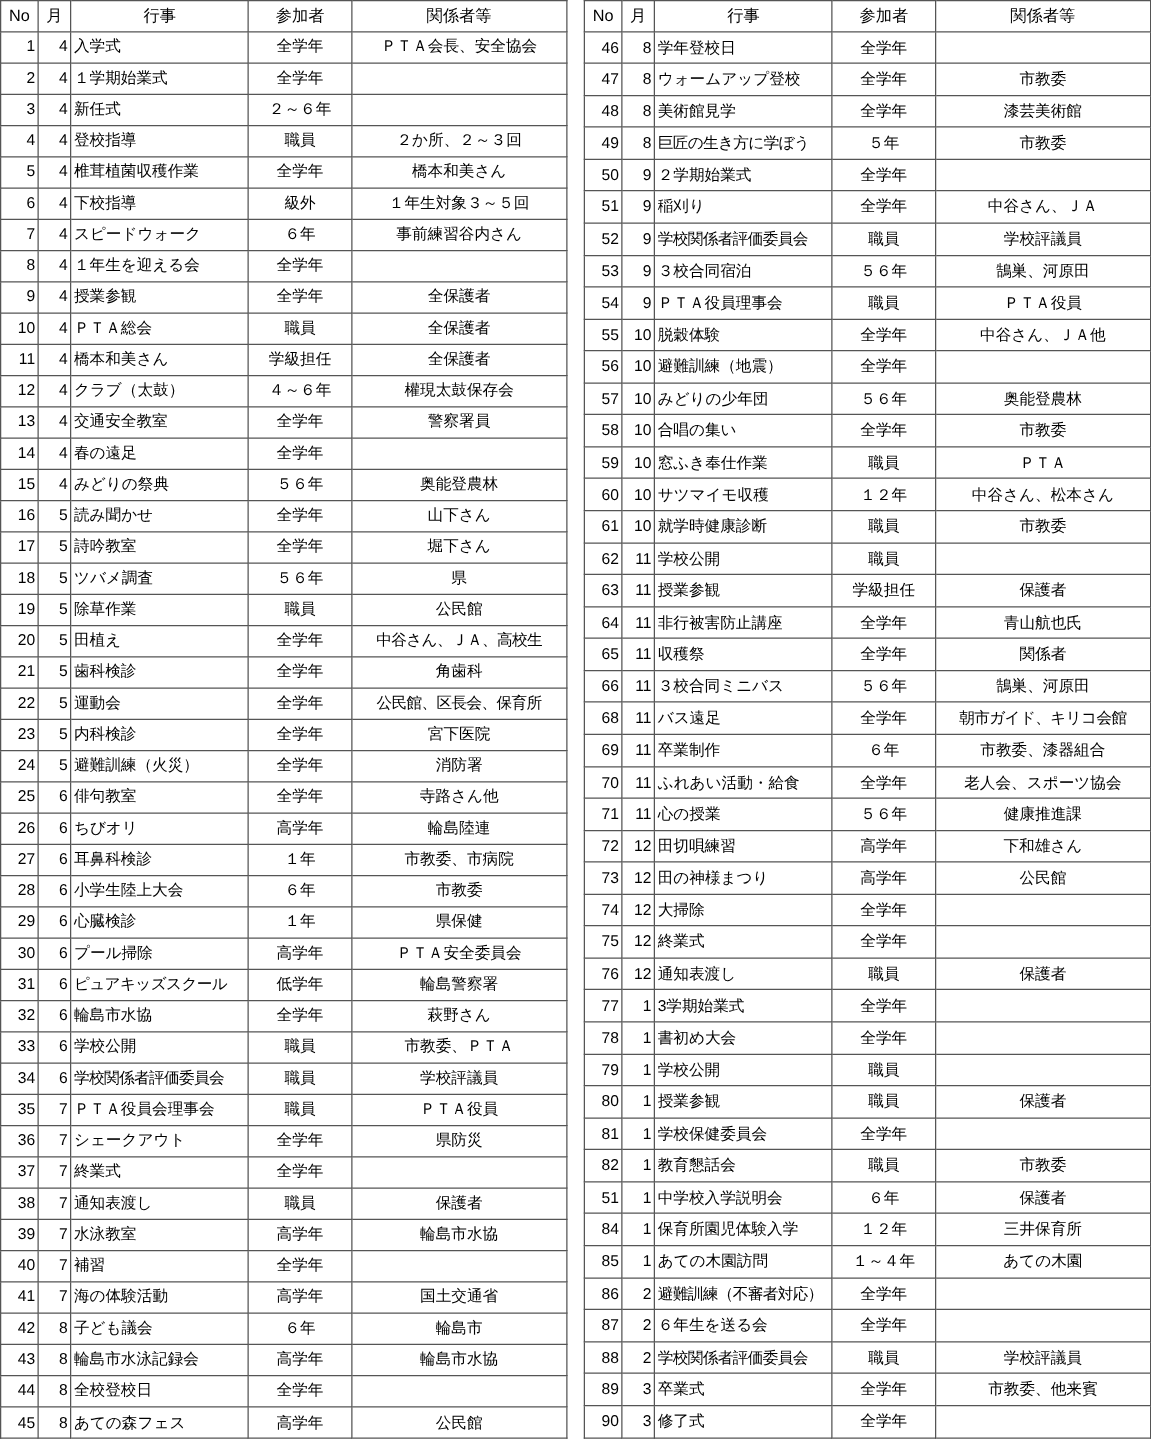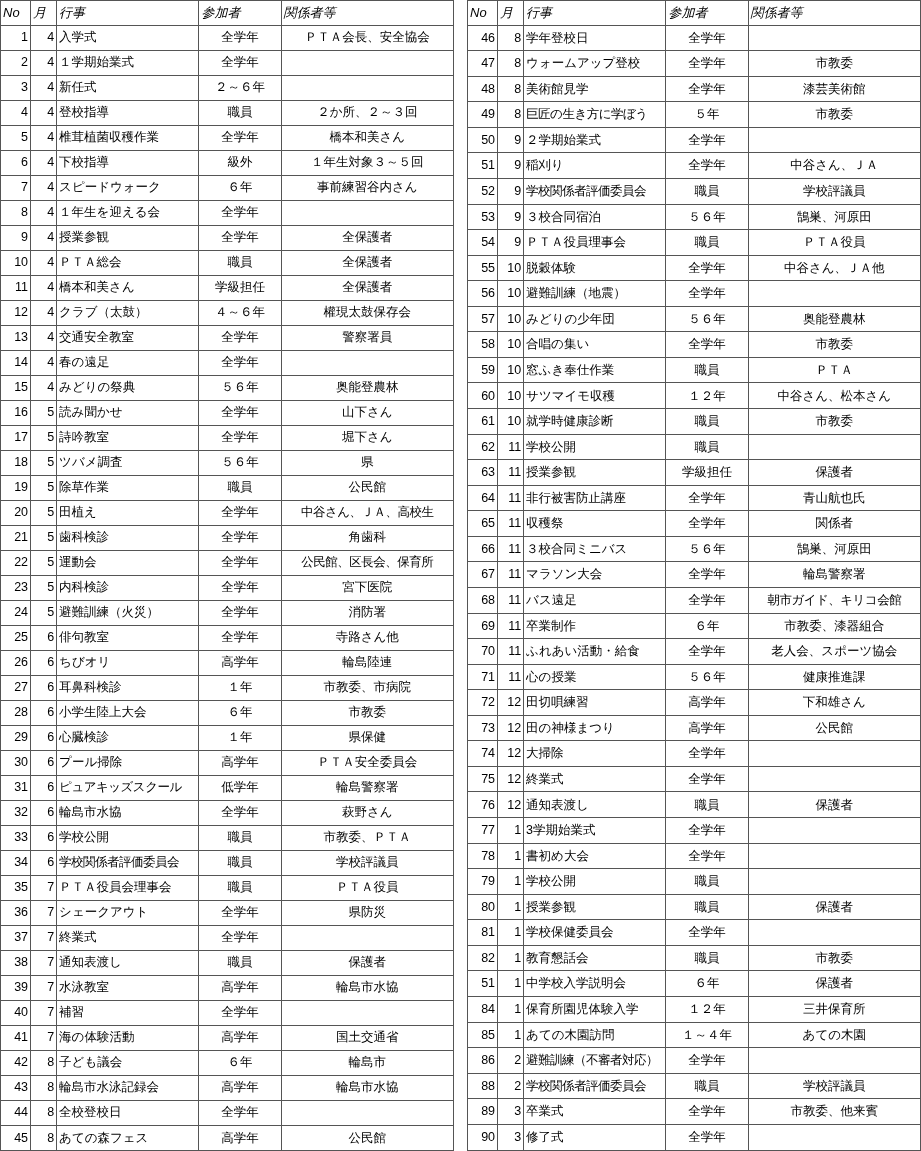--- a/index.html
+++ b/index.html
@@ -34,24 +34,23 @@
   table.sched th, table.sched td {
     border: 1px solid #555555;
     padding: 0 2px;
     height: 24.6px;
     box-sizing: border-box;
     overflow: hidden;
     white-space: nowrap;
     vertical-align: middle;
   }
   table.sched th {
-    text-align: left;
+    text-align: center;
     font-weight: normal;
     font-size: 13px;
-    font-style: italic;
   }
   
   .c-no    { width: 30px;  text-align: right; padding-right: 4px; }
   .c-month { width: 26px;  text-align: right; padding-right: 4px; }
   .c-event { width: 142px; text-align: left;  padding-left: 3px; }
   .c-part  { width: 82px;  text-align: center; }
   .c-rel   { width: 172px; text-align: center; }
 
   th.c-no, th.c-month { text-align: center; padding-right: 2px; }
 
@@ -543,27 +542,20 @@
           <td class="c-rel">関係者</td>
         </tr>
         <tr>
           <td class="c-no">66</td>
           <td class="c-month">11</td>
           <td class="c-event">３校合同ミニバス</td>
           <td class="c-part">５６年</td>
           <td class="c-rel">鵠巣、河原田</td>
         </tr>
         <tr>
-          <td class="c-no">67</td>
-          <td class="c-month">11</td>
-          <td class="c-event">マラソン大会</td>
-          <td class="c-part">全学年</td>
-          <td class="c-rel">輪島警察署</td>
-        </tr>
-        <tr>
           <td class="c-no">68</td>
           <td class="c-month">11</td>
           <td class="c-event">バス遠足</td>
           <td class="c-part">全学年</td>
           <td class="c-rel tight">朝市ガイド、キリコ会館</td>
         </tr>
         <tr>
           <td class="c-no">69</td>
           <td class="c-month">11</td>
           <td class="c-event">卒業制作</td>
@@ -679,20 +671,27 @@
           <td class="c-no">85</td>
           <td class="c-month">1</td>
           <td class="c-event">あての木園訪問</td>
           <td class="c-part">１～４年</td>
           <td class="c-rel">あての木園</td>
         </tr>
         <tr>
           <td class="c-no">86</td>
           <td class="c-month">2</td>
           <td class="c-event tight">避難訓練（不審者対応）</td>
+          <td class="c-part">全学年</td>
+          <td class="c-rel"></td>
+        </tr>
+        <tr>
+          <td class="c-no">87</td>
+          <td class="c-month">2</td>
+          <td class="c-event">６年生を送る会</td>
           <td class="c-part">全学年</td>
           <td class="c-rel"></td>
         </tr>
         <tr>
           <td class="c-no">88</td>
           <td class="c-month">2</td>
           <td class="c-event tight">学校関係者評価委員会</td>
           <td class="c-part">職員</td>
           <td class="c-rel">学校評議員</td>
         </tr>

